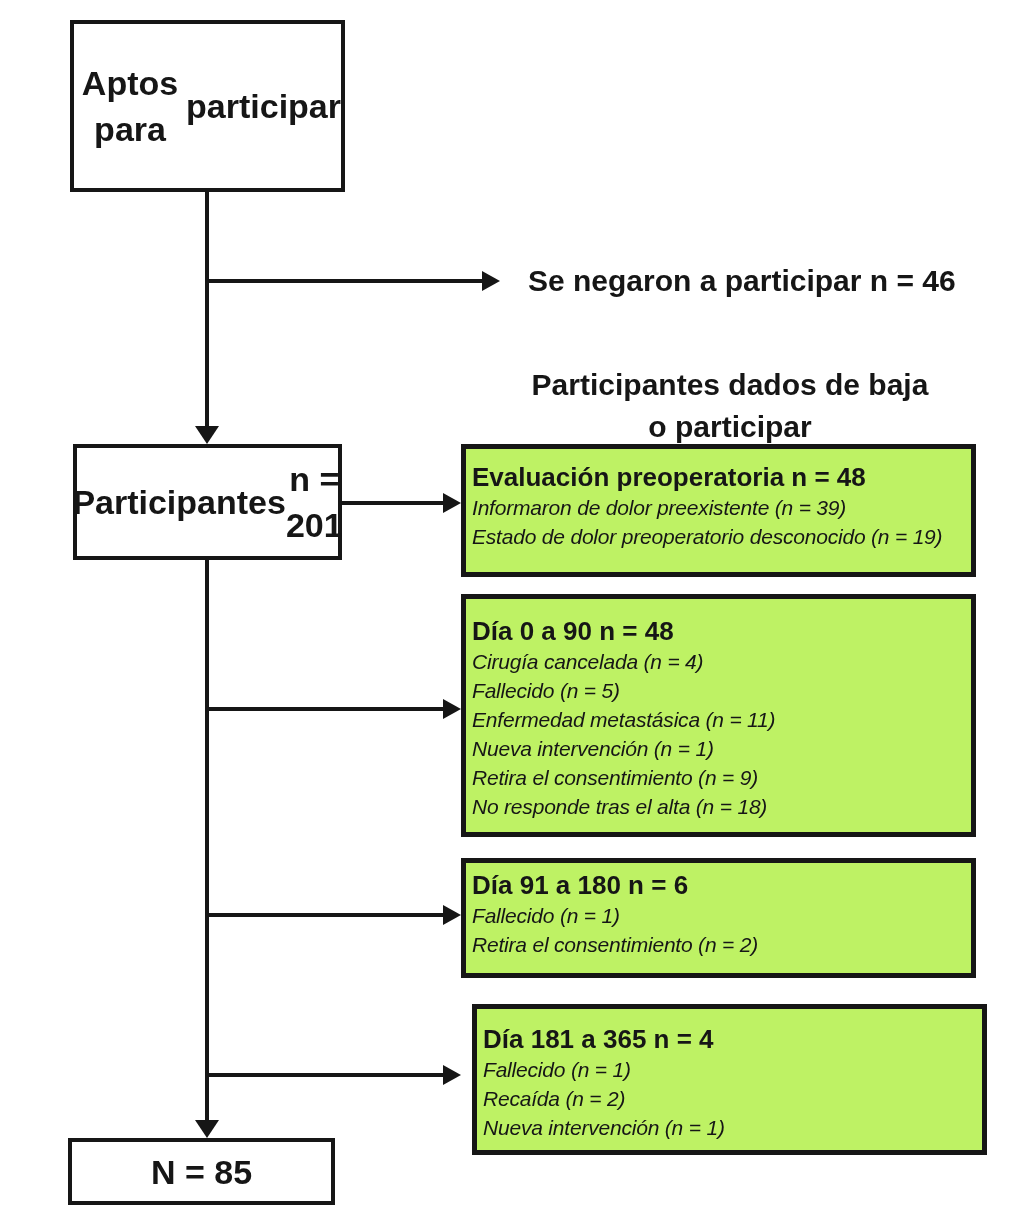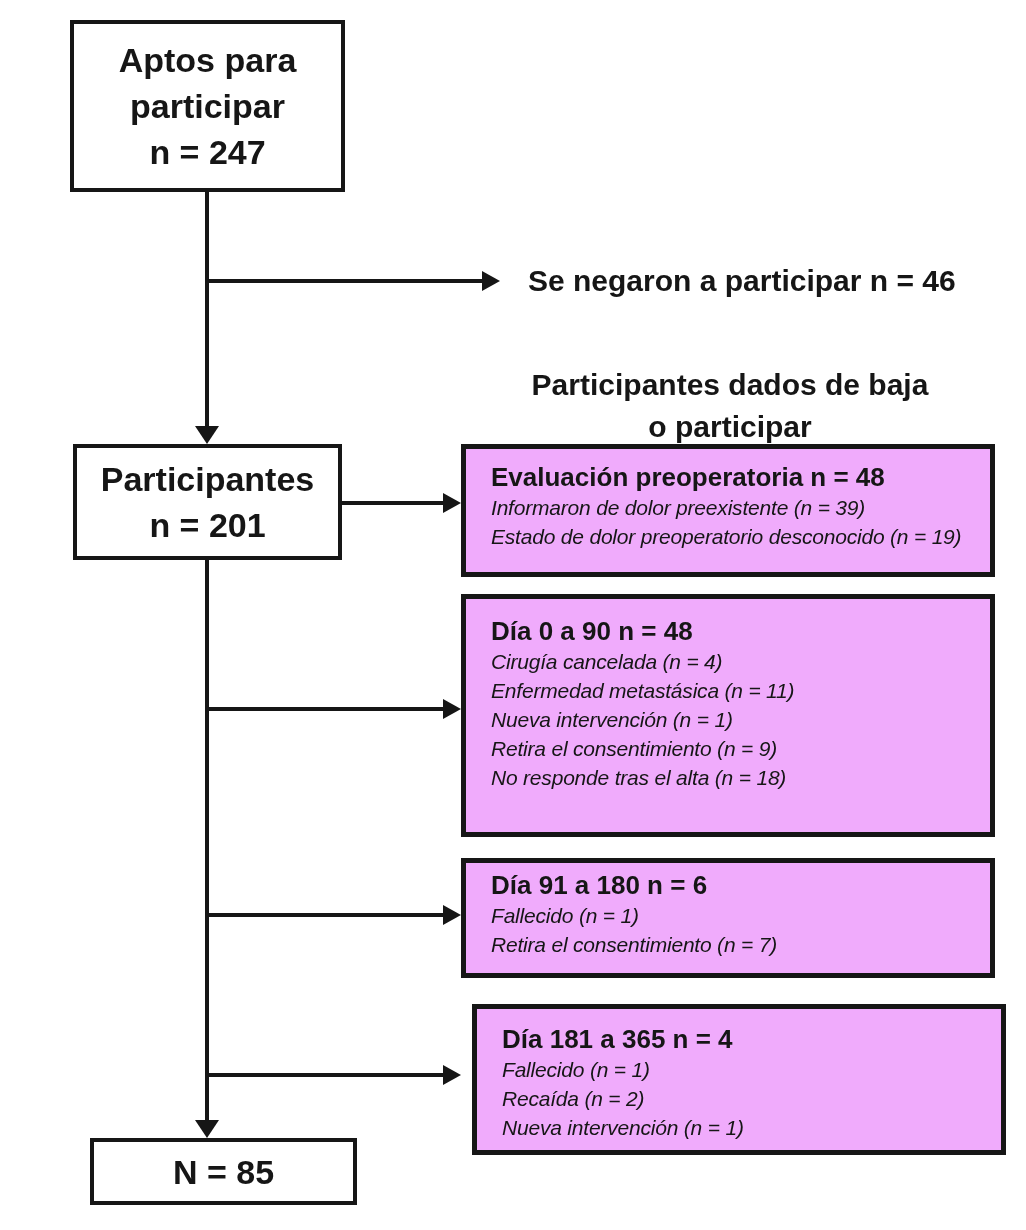--- a/index.html
+++ b/index.html
@@ -3,30 +3,30 @@
 <meta charset="utf-8">
 <style>
   html,body{margin:0;padding:0;background:#ffffff;}
   .canvas{
     position:relative;width:1026px;height:1230px;background:#ffffff;
     font-family:"Liberation Sans", sans-serif;color:#161616;overflow:hidden;
   }
   
   .node{
     position:absolute;border:4px solid #161616;background:#ffffff;
-    display:flex;flex-direction:column;justify-content:center;align-items:center;
+    display:flex;justify-content:center;align-items:center;
     text-align:center;font-weight:bold;font-size:34px;line-height:46px;
   }
   .node-top{left:70px;top:20px;width:267px;height:164px;}
   .node-participants{left:73px;top:444px;width:261px;height:108px;}
-  .node-final{left:90px;top:1138px;width:259px;height:59px;text-align:right;}
+  .node-final{left:68px;top:1138px;width:259px;height:59px;text-align:right;}
   
   .exbox{
-    position:absolute;left:461px;width:491px;border:5px solid #161616;background:#f0abfc;
-    padding-left:25px;padding-right:8px;box-sizing:content-box;
+    position:absolute;left:461px;width:491px;border:5px solid #161616;background:#bef264;
+    padding-left:6px;padding-right:8px;box-sizing:content-box;
   }
   .exbox .extitle{font-weight:bold;font-size:26px;line-height:32px;white-space:nowrap;}
   .exbox .exitem{font-style:italic;font-size:21px;line-height:29px;white-space:nowrap;letter-spacing:-0.2px;}
   .exbox1{top:444px;height:111px;padding-top:12px;}
   .exbox2{top:594px;height:217px;padding-top:16px;}
   .exbox3{top:858px;height:104px;padding-top:6px;}
   .exbox4{top:1004px;height:127px;padding-top:14px;margin-left:11px;}
   
   .hline,.vline{position:absolute;background:#161616;}
   .ah-down{
@@ -49,21 +49,20 @@
   }
 </style>
 </head>
 <body>
 
 <div class="canvas">
 
   <div class="node node-top">
     <div>Aptos para</div>
     <div>participar</div>
-    <div>n = 247</div>
   </div>
 
   <div class="vline" style="left:205px;top:190px;width:4px;height:238px;"></div>
   <div class="ah-down" style="left:195px;top:426px;"></div>
 
   <div class="hline" style="left:205px;top:279px;width:277px;height:4px;"></div>
   <div class="ah-right" style="left:482px;top:271px;"></div>
   <div class="refused-label">Se negaron a participar n = 46</div>
 
   <div class="exheading">
@@ -93,30 +92,31 @@
 
   <div class="exbox exbox1">
     <div class="extitle">Evaluación preoperatoria n = 48</div>
     <div class="exitem">Informaron de dolor preexistente (n = 39)</div>
     <div class="exitem">Estado de dolor preoperatorio desconocido (n = 19)</div>
   </div>
 
   <div class="exbox exbox2">
     <div class="extitle">Día 0 a 90 n = 48</div>
     <div class="exitem">Cirugía cancelada (n = 4)</div>
+    <div class="exitem">Fallecido (n = 5)</div>
     <div class="exitem">Enfermedad metastásica (n = 11)</div>
     <div class="exitem">Nueva intervención (n = 1)</div>
     <div class="exitem">Retira el consentimiento (n = 9)</div>
     <div class="exitem">No responde tras el alta (n = 18)</div>
   </div>
 
   <div class="exbox exbox3">
     <div class="extitle">Día 91 a 180 n = 6</div>
     <div class="exitem">Fallecido (n = 1)</div>
-    <div class="exitem">Retira el consentimiento (n = 7)</div>
+    <div class="exitem">Retira el consentimiento (n = 2)</div>
   </div>
 
   <div class="exbox exbox4">
     <div class="extitle">Día 181 a 365 n = 4</div>
     <div class="exitem">Fallecido (n = 1)</div>
     <div class="exitem">Recaída (n = 2)</div>
     <div class="exitem">Nueva intervención (n = 1)</div>
   </div>
 
   <div class="node node-final">

